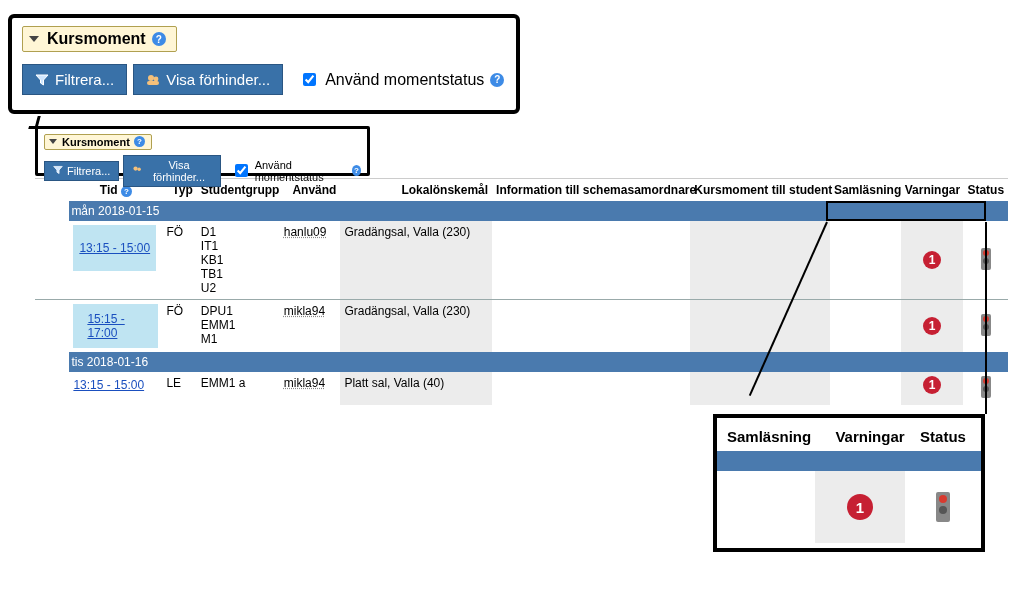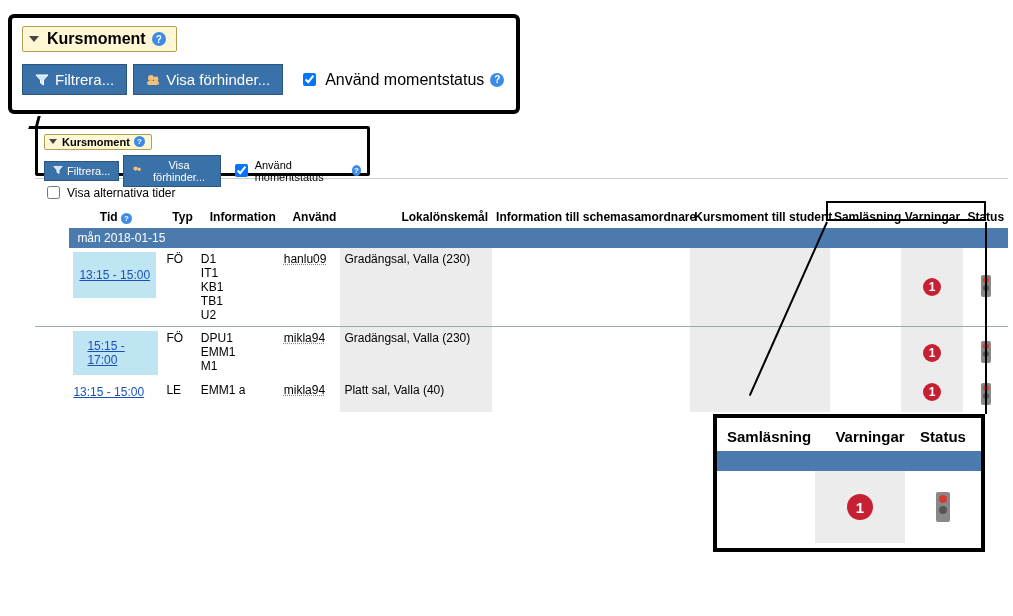--- a/index.html
+++ b/index.html
@@ -37,21 +37,21 @@
   .tbl .tidcol { width:92px; }
   .tbl .typcol { width:34px; }
   .tbl .sgcol  { width:82px; }
   .tbl .larcol { width:60px; }
   .tbl .lokcol { width:150px;}
   .tbl .infoscol { width:196px;}
   .tbl .infostcol { width:138px;}
   .tbl .samcol { width:70px;}
   .tbl .varcol { width:62px;}
   .tbl .stacol { width:44px;}
-  .daterow td { background:#4a7aae; color:#fff; padding:3px 8px; font-size:12px;}
+  .daterow td { background:#4a7aae; color:#fff; padding:3px 2px; font-size:12px;}
   .weeklabel { color:#3060a0; font-weight:700; text-align:right; padding-right:6px;}
   .timelink { color:#1a4fbf; text-decoration:underline; background:#bfe4f2; display:inline-block; padding:16px 6px; }
   .timelink2 { padding:8px 14px; }
   .timelink3 { background:none; padding:2px 0; }
   .shade { background:#ececec; }
   .lararelink { text-decoration: underline dotted #888; }
   .warn-badge { display:inline-flex;width:18px;height:18px;border-radius:50%;background:#c62033;color:#fff;font-weight:700;font-size:12px;align-items:center;justify-content:center;}
   .traffic { display:inline-block; width:10px; height:22px; position:relative; background:#888; border-radius:2px;}
   .traffic::before { content:""; position:absolute; left:2px; top:2px; width:6px;height:6px;border-radius:50%; background:#d83a2f;}
   .traffic::after  { content:""; position:absolute; left:2px; top:10px; width:6px;height:6px;border-radius:50%; background:#555;}
@@ -141,44 +141,40 @@
     </button>
     <label class="checkboxlbl-sm">
       <input type="checkbox" checked="" style="">
       <span>Använd momentstatus</span>
       <span class="help-icon help-icon-sm">?</span>
     </label>
   </div>
 </div>
 
 <div class="main">
-  <div class="alt-row">
-    <input type="checkbox" style="">
-    <span>Visa alternativa tider</span>
-  </div>
   <table class="tbl">
     <colgroup>
       <col class="weekcol">
         <col class="tidcol">
         <col class="typcol">
         <col class="sgcol">
         <col class="larcol">
         <col class="lokcol">
         <col class="infoscol">
         <col class="infostcol">
         <col class="samcol">
         <col class="varcol">
         <col class="stacol">
     </colgroup>
     <thead>
       <tr>
         <th></th>
         <th style="text-align:center"><span>Tid</span> <span class="help-icon help-icon-sm">?</span></th>
         <th>Typ</th>
-        <th>Information</th>
+        <th>Studentgrupp</th>
         <th>Använd</th>
         <th>Lokalönskemål</th>
         <th>Information till schemasamordnare</th>
         <th>Kursmoment till student</th>
         <th>Samläsning</th>
         <th>Varningar</th>
         <th>Status</th>
       </tr>
     </thead>
     <tbody>
@@ -218,20 +214,24 @@
         </td>
         <td><span class="lararelink">mikla94</span></td>
         <td class="shade">Gradängsal, Valla (230)</td>
         <td></td>
         <td class="shade"></td>
         <td></td>
         <td class="shade" style="text-align:center; vertical-align:middle"><span class="warn-badge">1</span></td>
         <td style="text-align:center; vertical-align:middle"><span class="traffic"></span></td>
       </tr>
 
+      <tr class="daterow">
+        <td style="background:#fff"></td>
+        <td colspan="10">tis 2018-01-16</td>
+      </tr>
 
       <tr style="height:18px; overflow:hidden;">
         <td></td>
         <td><a href="#" class="timelink timelink3">13:15 - 15:00</a></td>
         <td>LE</td>
         <td>EMM1 a</td>
         <td><span class="lararelink">mikla94</span></td>
         <td class="shade">Platt sal, Valla (40)</td>
         <td></td>
         <td class="shade"></td>

